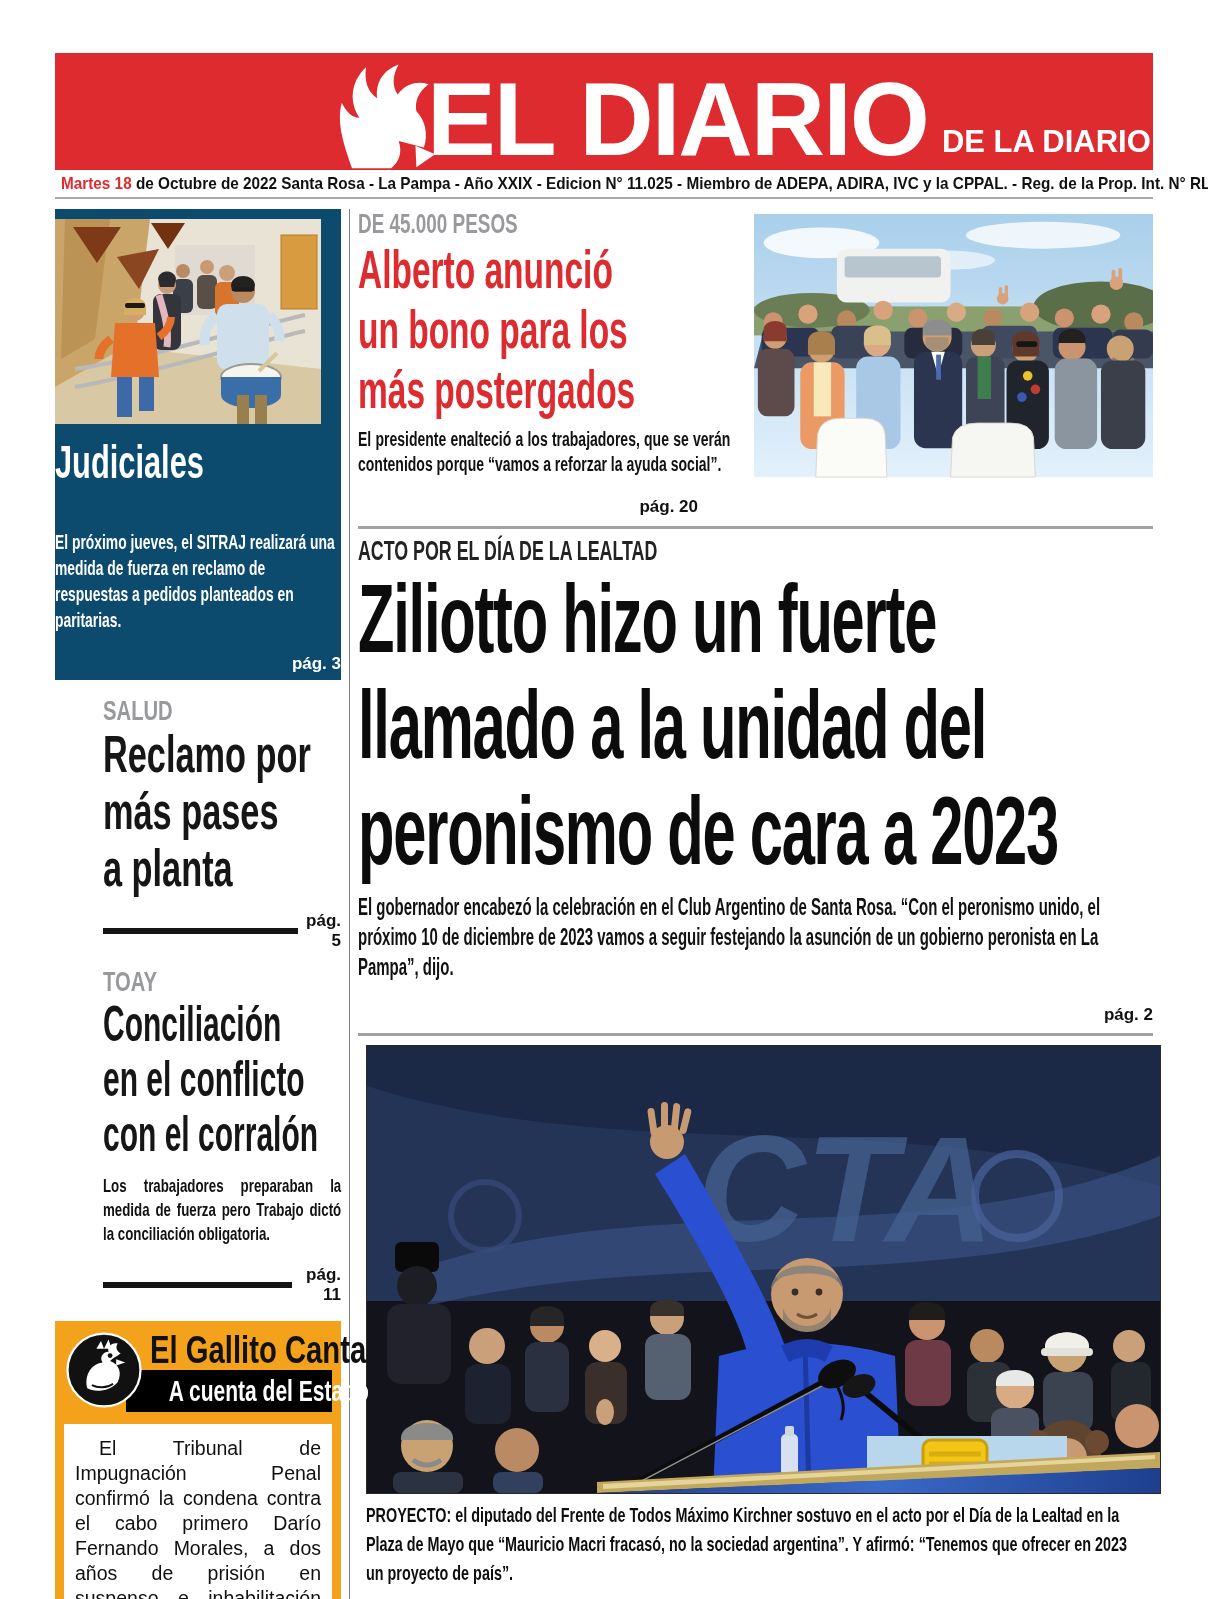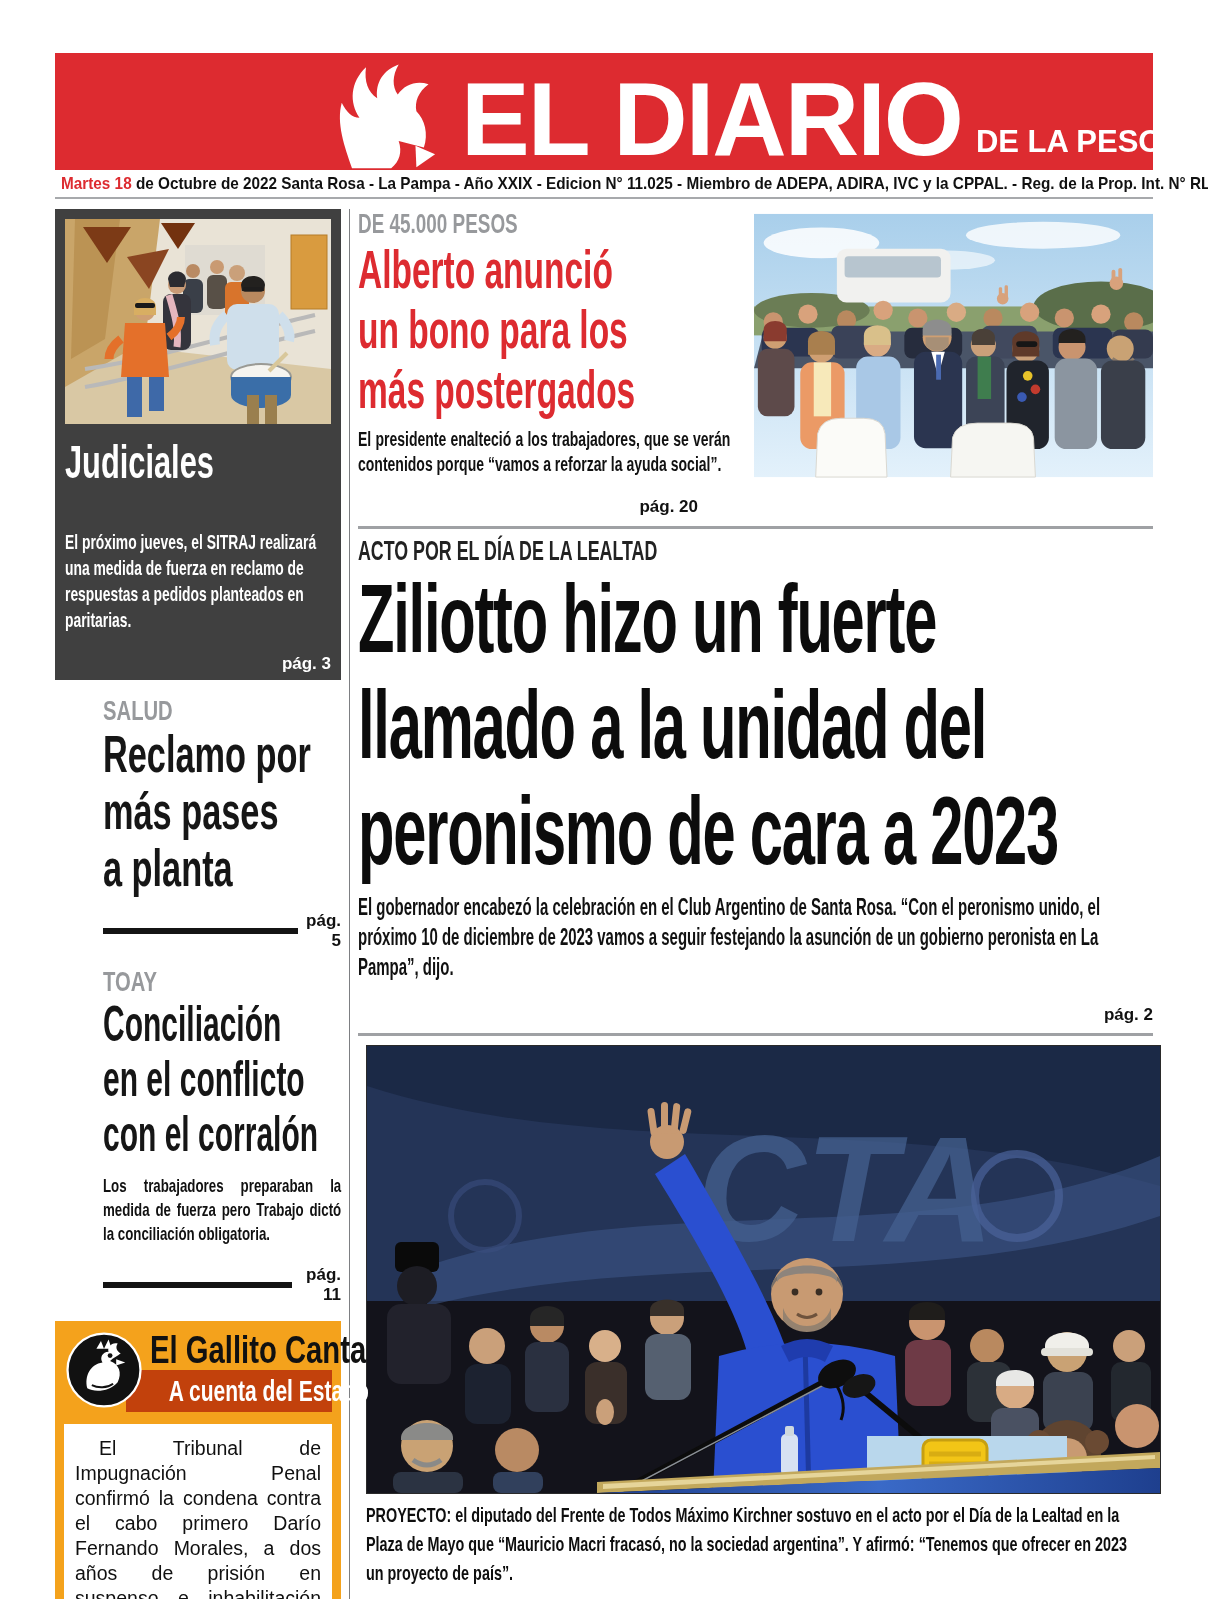--- a/index.html
+++ b/index.html
@@ -2,21 +2,21 @@
 <html><head>
 <meta charset="utf-8">
 <style>
   html,body{margin:0;padding:0;background:#ffffff;}
   .page{position:relative;width:1208px;height:1599px;background:#fff;overflow:hidden;
         font-family:"Liberation Sans","DejaVu Sans",sans-serif;color:#111;}
 
   
   .masthead{position:relative;margin:53px 55px 0;height:117px;background:#dd2b30;}
   .rooster{position:absolute;left:200px;bottom:0;height:112px;width:250px;}
-  .brand{position:absolute;left:406px;bottom:4px;display:flex;align-items:flex-end;gap:14px;color:#fff;}
+  .brand{position:absolute;left:372px;bottom:4px;display:flex;align-items:flex-end;gap:14px;color:#fff;}
   .brand-title{font-size:103px;font-weight:bold;line-height:.88;letter-spacing:-2px;white-space:nowrap;}
   .brand-sub{font-size:31px;font-weight:bold;letter-spacing:0;margin-bottom:6px;white-space:nowrap;}
   .dateline{margin:4px 55px 0;font-size:17px;font-weight:bold;line-height:20px;
             width:111%;margin-left:-0.5%;text-align:center;transform:scaleX(.9);transform-origin:center;white-space:nowrap;}
   .dateline .red{color:#dd2b30;}
   .toprule{margin:3px 55px 0;border:0;border-top:2px solid #a7a9ac;}
 
   
   .cx{display:inline-block;transform-origin:0 50%;white-space:nowrap;}
   .s60{transform:scaleX(.60)} .s655{transform:scaleX(.655)}
@@ -32,34 +32,34 @@
   .rulerow .pg{margin-left:auto;}
   .grayrule{border:0;height:3px;background:#9fa1a4;margin:0;}
 
   
   .content{display:flex;margin:10px 55px 0;align-items:stretch;}
   .leftcol{width:286px;flex:0 0 286px;}
   .vdiv{width:1px;background:#7d7f82;margin:0 8px;}
   .maincol{flex:1;min-width:0;}
 
   
-  .judiciales{background:#404040;color:#fff;padding:10px 10px 6px;}
+  .judiciales{background:#0c4a6e;color:#fff;padding:10px 0 6px;}
   .jud-title{font-size:47px;line-height:56px;color:#fff;margin-top:6px;}
   .jud-sum{font-size:21px;font-weight:bold;line-height:26px;width:152%;transform:scaleX(.66);}
   .jud-pg{color:#fff;margin-top:2px;}
   .sec{margin-top:16px;margin-left:48px;}
   .lh-52{font-size:52px;line-height:57px;color:#161616;}
   .lh-50{font-size:50px;line-height:55px;color:#161616;}
   .toay-sum{font-size:19px;font-weight:bold;line-height:24px;margin-top:12px;width:143%;transform:scaleX(.7);text-align:justify;}
 
   .gallito{margin-top:16px;background:#f4a21c;padding:9px 9px 12px;}
   .gal-head{position:relative;height:84px;}
   .gal-logo{position:absolute;left:2px;top:2px;width:76px;height:76px;}
   .gal-brand{margin-left:86px;font-size:39px;font-weight:bold;color:#111;line-height:40px;text-align:center;}
-  .gal-band{margin-left:62px;background:#c2410c;color:#fff;font-size:30px;font-weight:bold;line-height:42px;text-align:center;}
+  .gal-band{margin-left:62px;background:#000000;color:#fff;font-size:30px;font-weight:bold;line-height:42px;text-align:center;}
   .gal-panel{background:#fff;margin-top:10px;padding:12px 11px 10px;}
   .gal-panel p{margin:0;font-size:19.5px;line-height:25px;text-align:justify;text-indent:24px;color:#101010;}
 
   
   .bono-row{display:flex;gap:24px;}
   .bono-text{width:372px;flex:0 0 372px;}
   .red-hl .hl{font-size:54px;line-height:60px;color:#dd2b30;transform:scaleX(.62);}
   .bono-sum{font-size:20px;font-weight:bold;line-height:25px;margin-top:8px;width:143%;transform:scaleX(.7);text-align:justify;}
   .bono-pg{margin-top:14px;width:340px;}
   .bono-photo{flex:1;}
@@ -78,21 +78,21 @@
 
   <header class="masthead">
     <svg class="rooster" viewBox="0 0 120 120" aria-hidden="true">
       <path fill="#ffffff" d="M30,118 C22,95 13,70 19,48 C24,58 30,64 38,64 C27,48 28,26 45,10
         C43,25 47,37 57,43 C55,27 63,13 80,7 C73,19 73,31 79,39 C87,28 99,24 112,28
         C101,36 97,47 99,57 C108,66 112,81 107,96 L80,89 C84,101 81,111 72,118 Z"></path>
       <path fill="#ffffff" d="M98,94 L119,103 L99,117 Z"></path>
     </svg>
     <div class="brand">
       <div class="brand-title">EL DIARIO</div>
-      <div class="brand-sub">DE LA PESOS</div>
+      <div class="brand-sub">DE LA DIARIO</div>
     </div>
   </header>
   <div class="dateline">
     <span class="red">Martes 18</span>
     <span>de Octubre de 2022  Santa Rosa - La Pampa - Año XXIX -    Edicion N° 11.025   - Miembro de ADEPA, ADIRA, IVC y la CPPAL. - Reg. de la Prop. Int. N° RL-2019-02101566-APN-DNDA#MJ - Precio del ejemplar $ 80</span>
   </div>
   <hr class="toprule">
 
   <div class="content">
 

